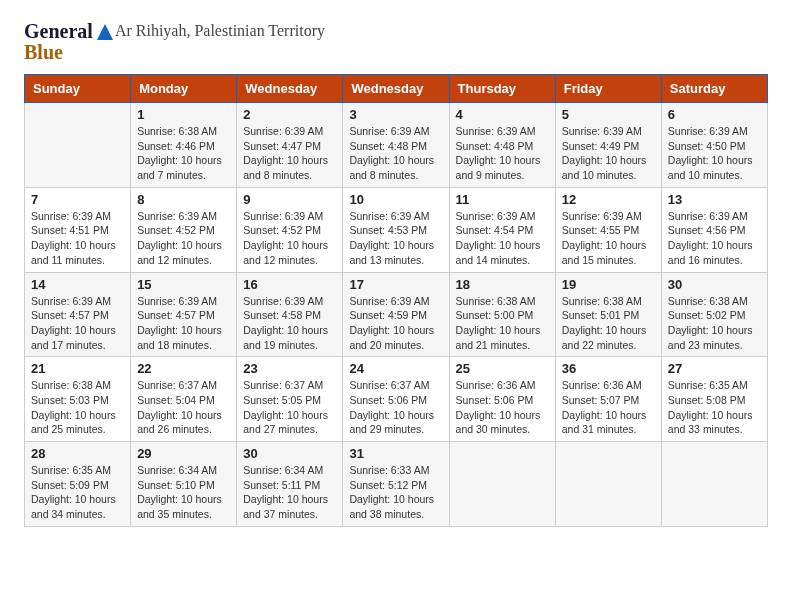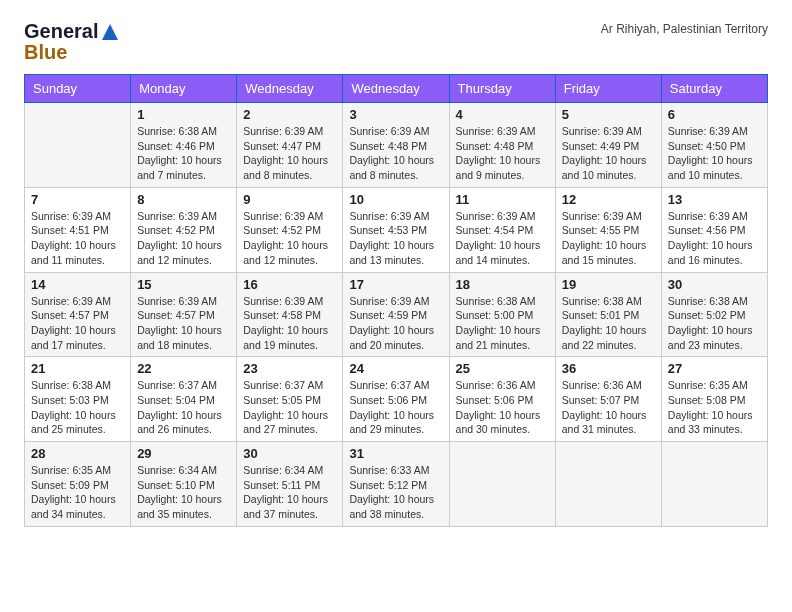--- a/index.html
+++ b/index.html
@@ -5,55 +5,55 @@
     * { box-sizing: border-box; margin: 0; padding: 0; }
     body {
       font-family: Arial, sans-serif;
       background: #fff;
       width: 792px;
       min-height: 612px;
       padding: 20px 24px 16px 24px;
     }
     .header-area {
       display: flex;
-      justify-content: space-between;
       align-items: flex-start;
       margin-bottom: 10px;
+      font-family: Liberation Serif, serif;
     }
     .logo {
       display: flex;
       flex-direction: column;
       align-items: flex-start;
     }
     .title-section {
       text-align: right;
     }
     .month-title {
       font-size: 42px;
       font-weight: 300;
       color: #222;
       line-height: 1.1;
     }
     .location-title {
-      font-size: 12px;
+      font-size: 16px;
       color: #444;
       margin-top: 2px;
     }
     .calendar-table {
       width: 100%;
       border-collapse: collapse;
       font-size: 11px;
     }
     .calendar-table th {
-      background-color: #8b5cf6;
+      background-color: #c2410c;
       color: #fff;
       text-align: left;
       padding: 6px 8px;
       font-size: 13px;
-      font-weight: 400;
+      font-weight: 700;
       border: 1px solid #1565c0;
     }
     .calendar-table td {
       border: 1px solid #ccc;
       vertical-align: top;
       padding: 4px 6px;
       min-height: 70px;
       height: 70px;
       width: calc(100% / 7);
     }

